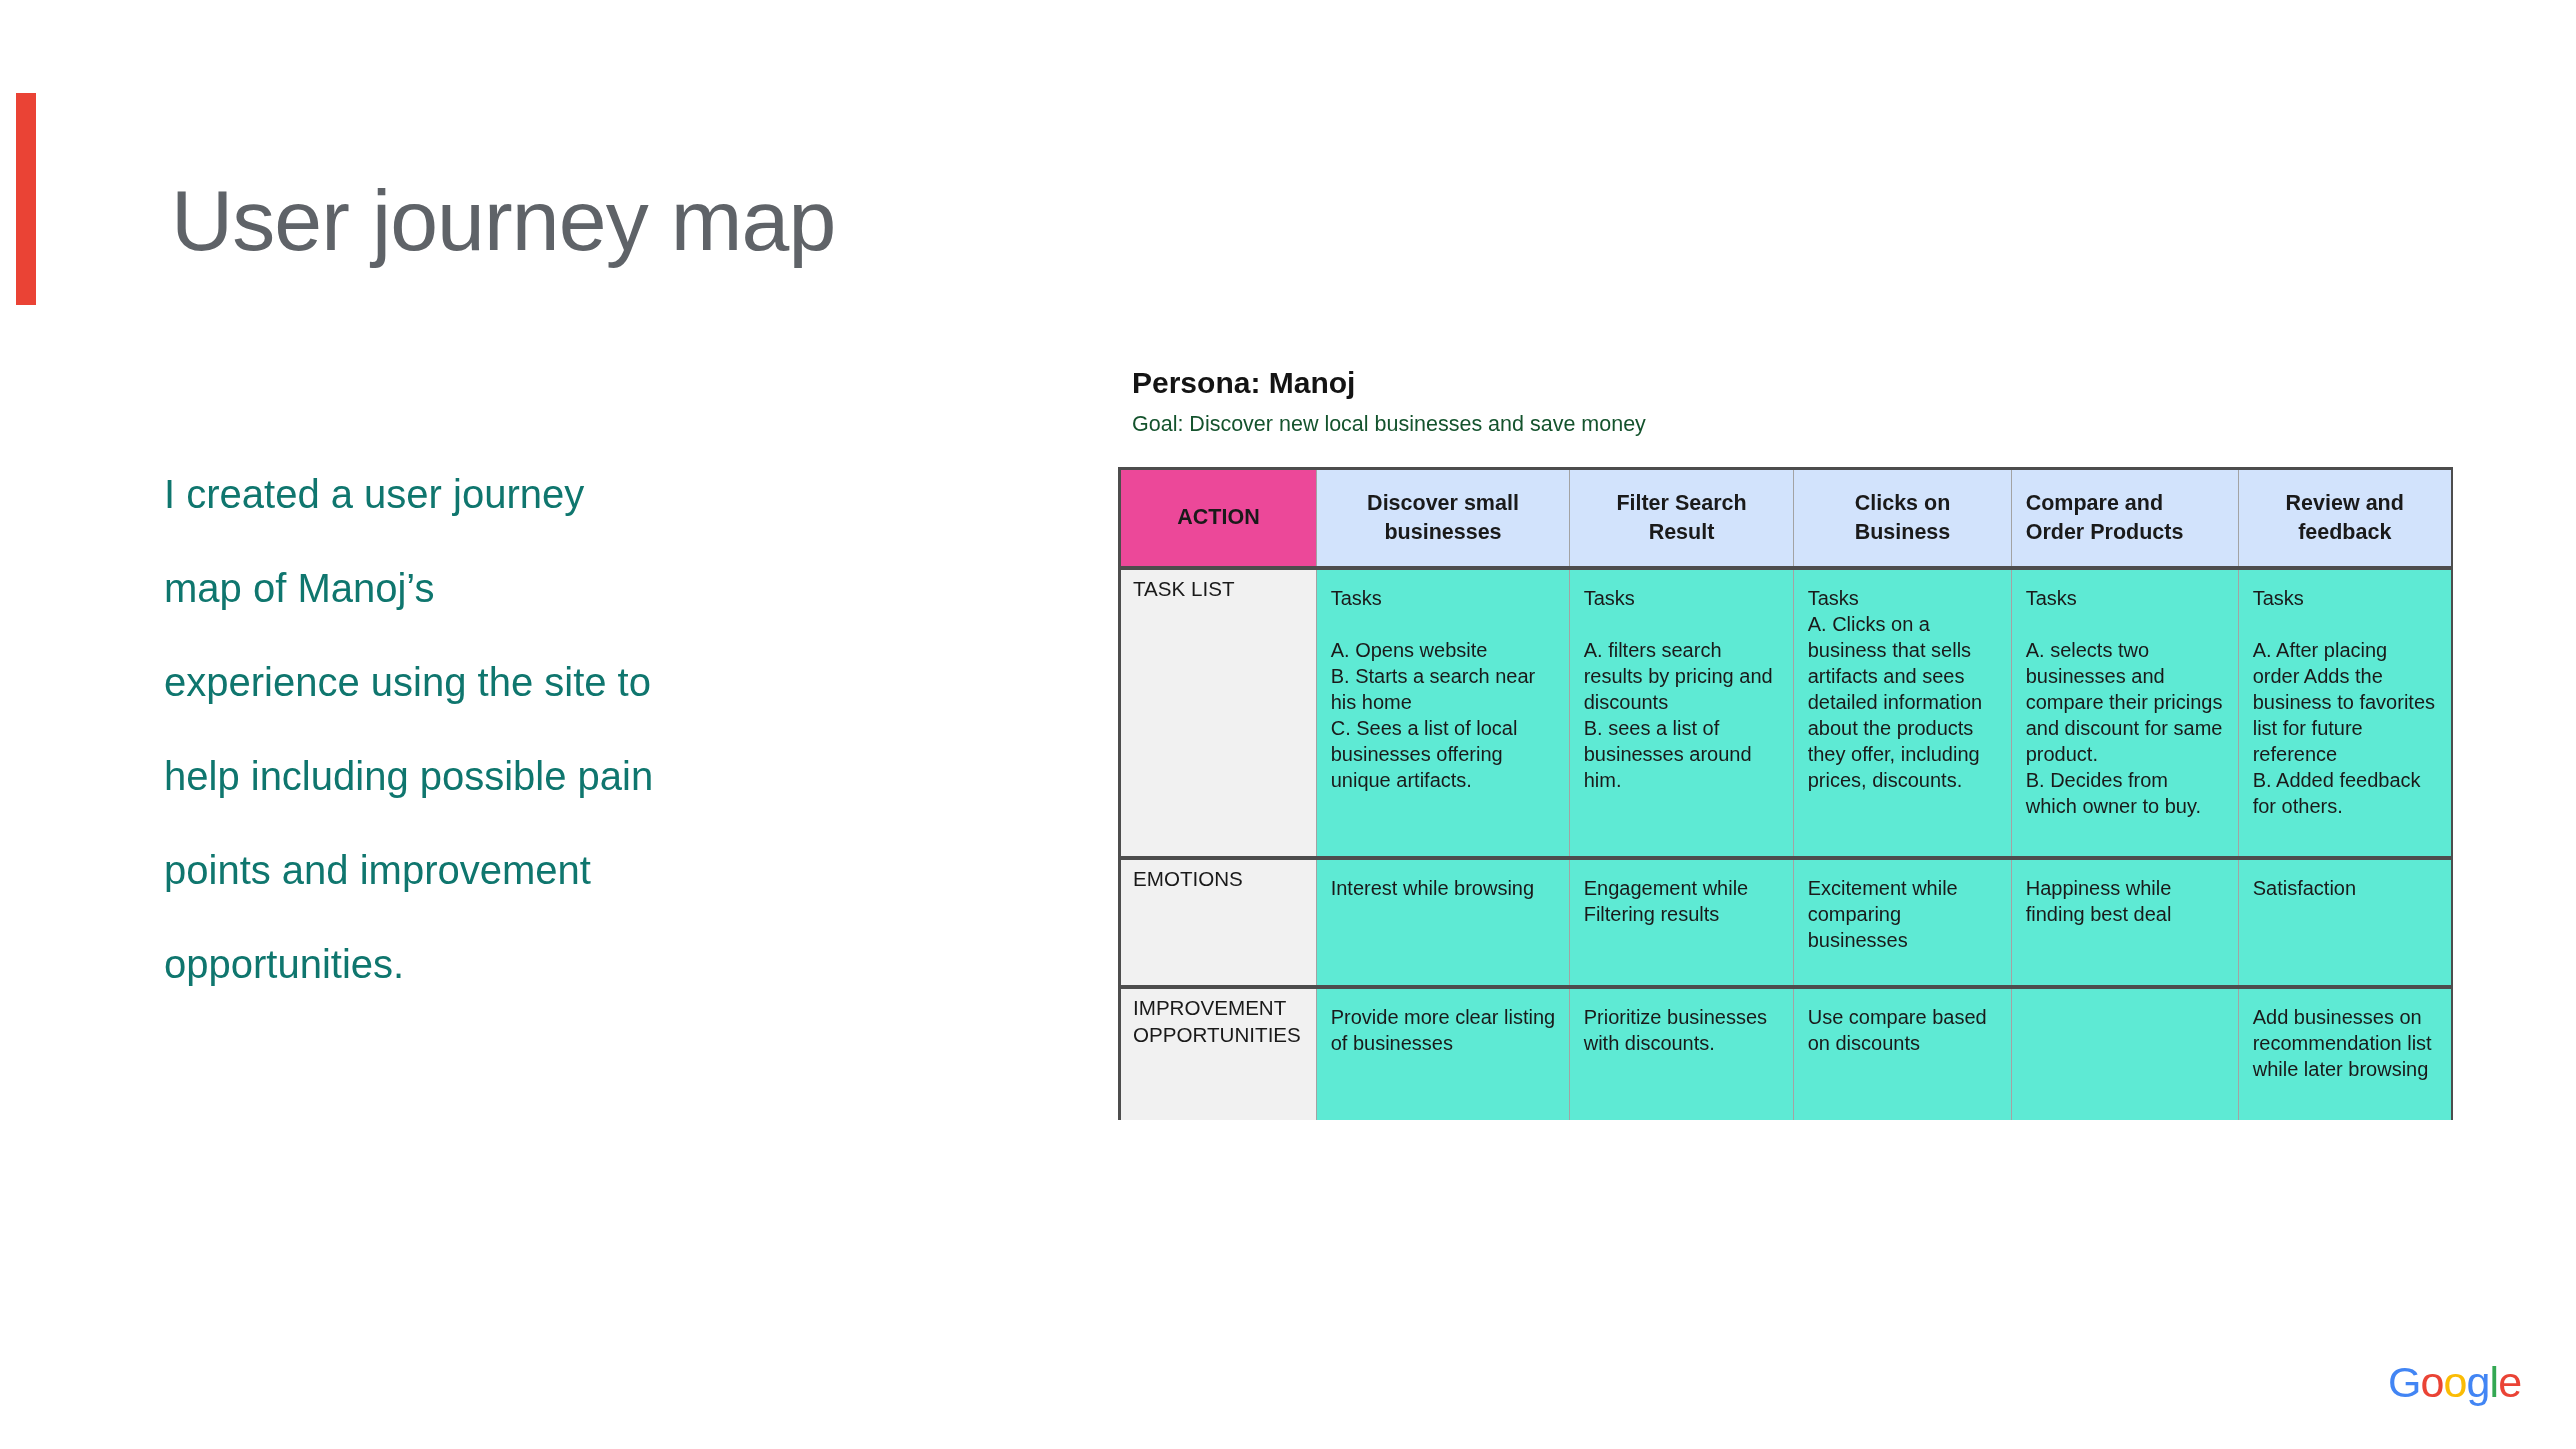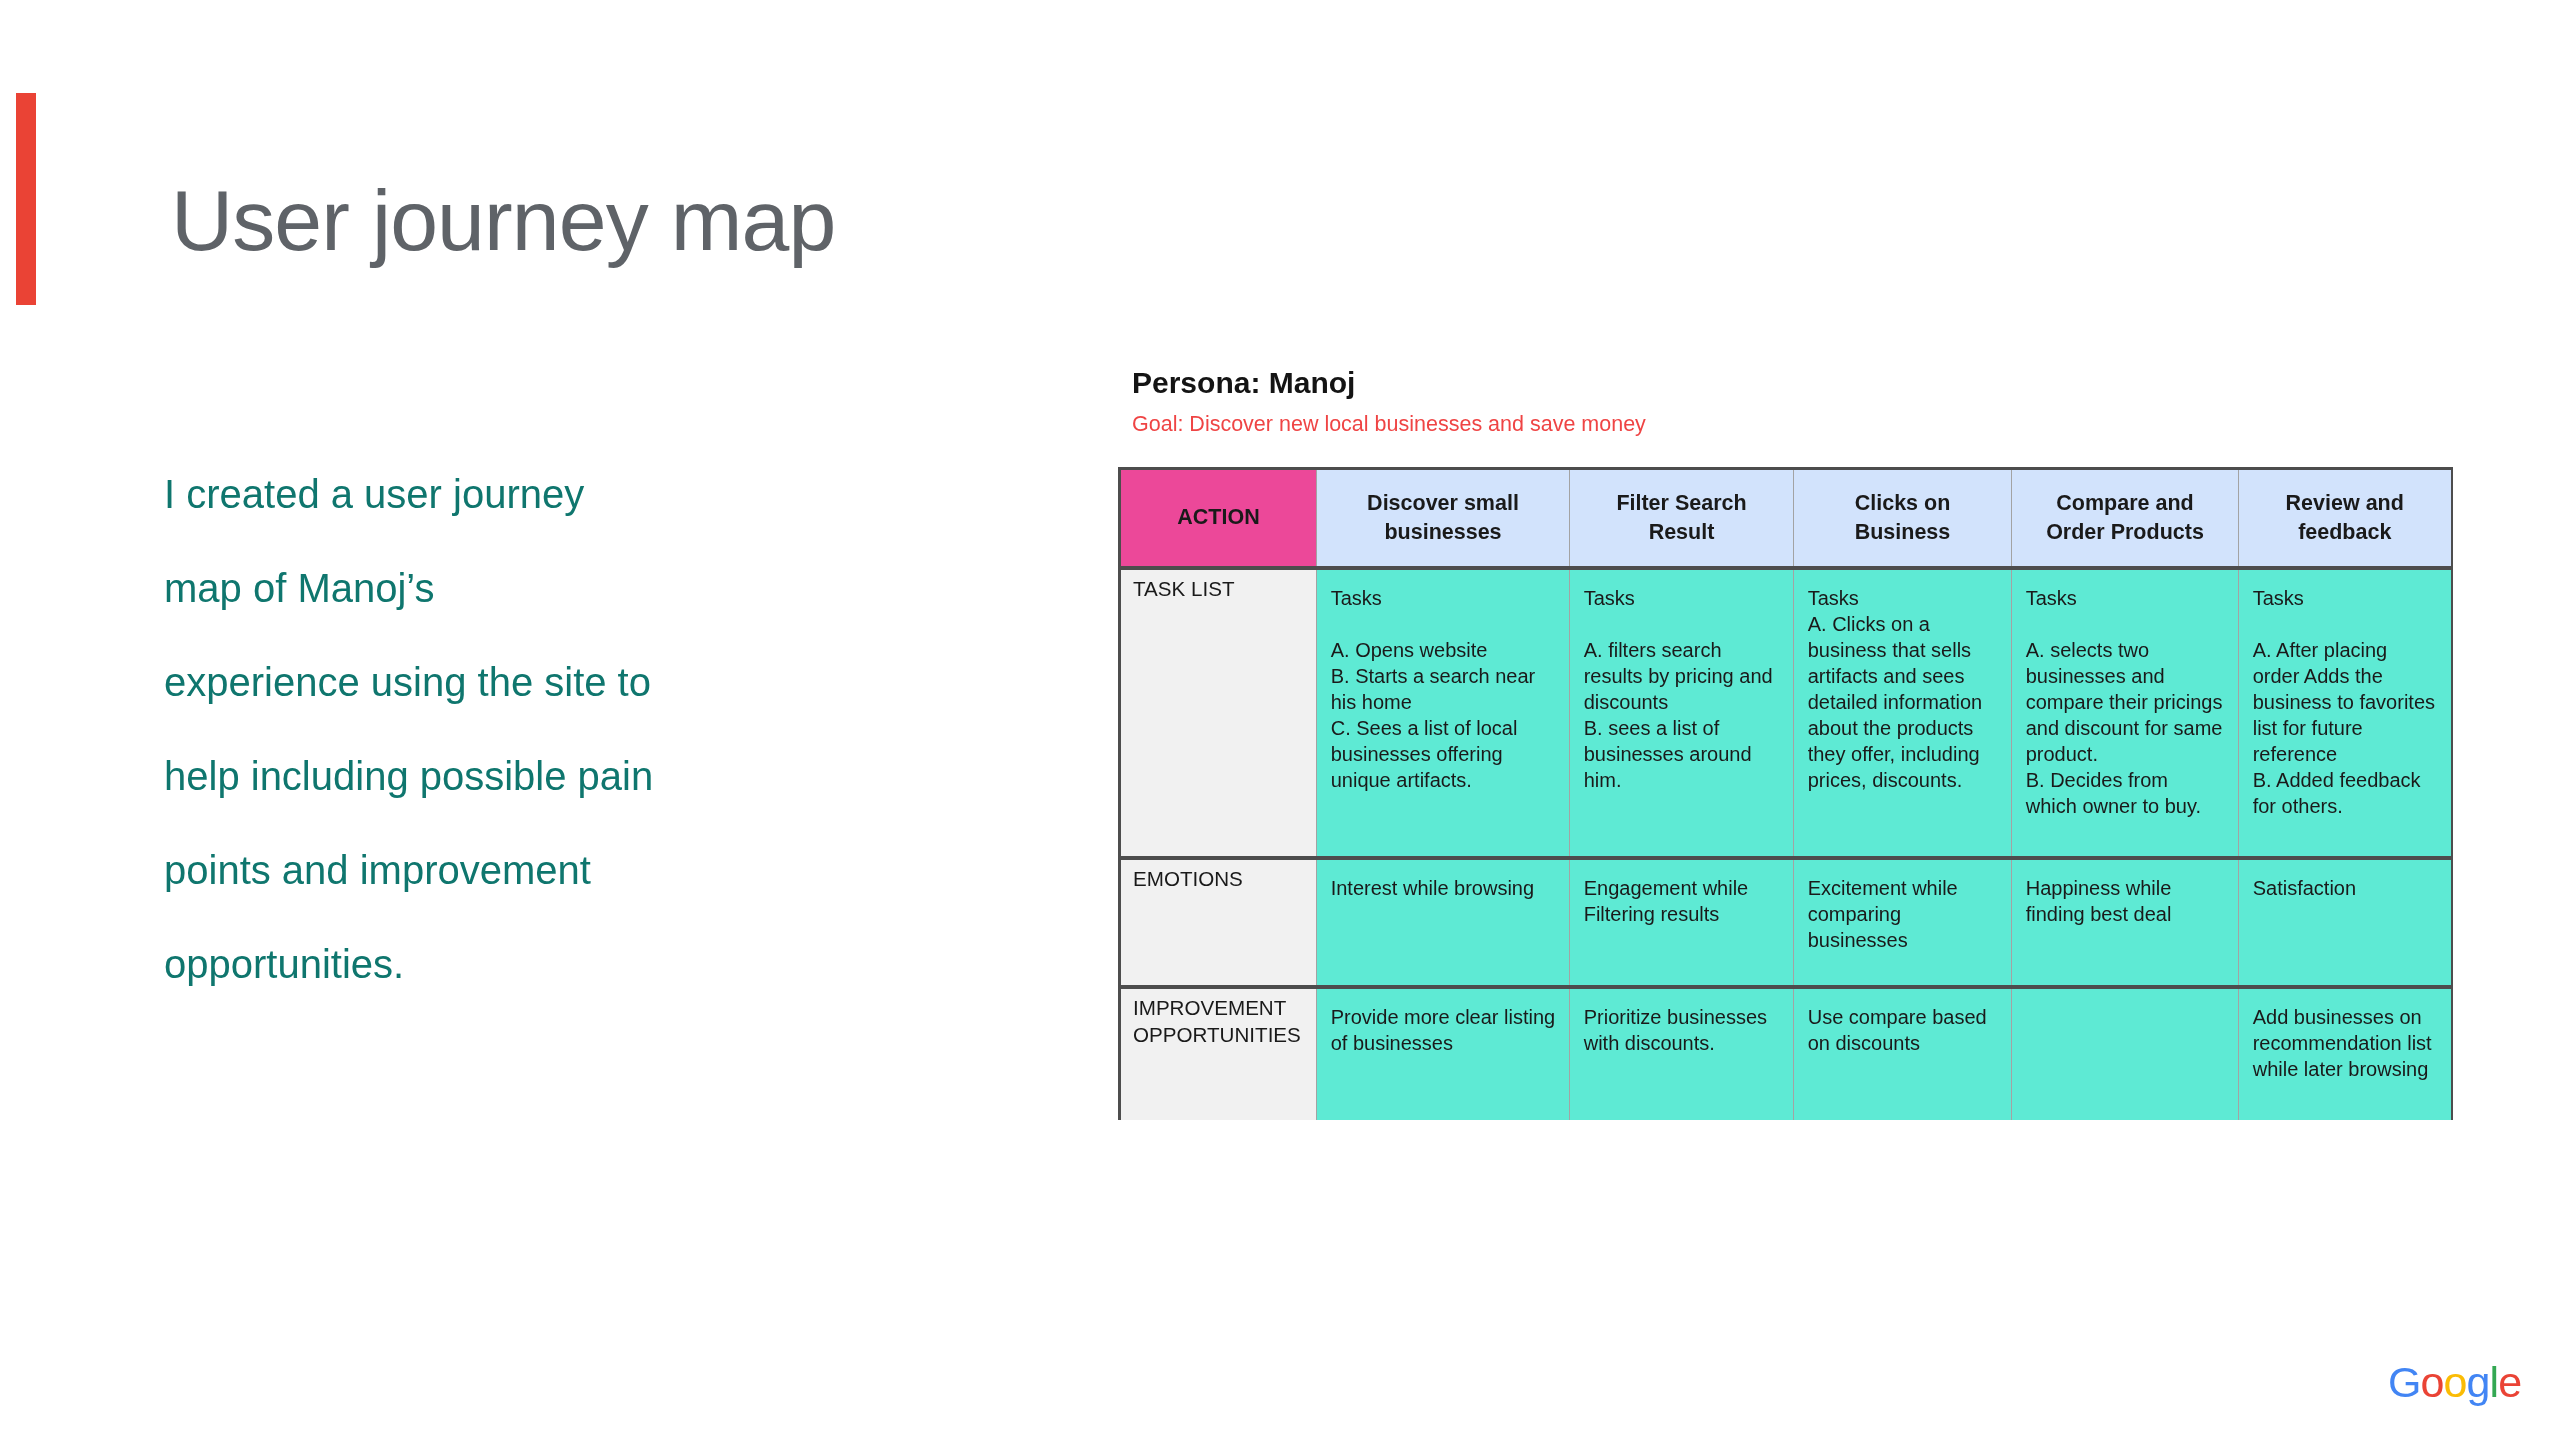--- a/index.html
+++ b/index.html
@@ -14,34 +14,34 @@
   .slide-title { position:absolute; left:155px; top:177px; font-size:86px; line-height:1;
                  font-weight:400; color:#5f6368; letter-spacing:-0.9px; }
 
   
   .body-par { position:absolute; left:148px; top:447px; width:773px;
               font-size:40px; line-height:94px; color:#0f766e; font-weight:400; }
 
   
   .persona { position:absolute; left:1116px; top:366px; }
   .persona-heading { font-size:30px; font-weight:700; color:#141414; letter-spacing:0; }
-  .persona-goal { margin-top:12px; font-size:21.5px; color:#ef4444; }
+  .persona-goal { margin-top:12px; font-size:21.5px; color:#14532d; }
 
   
   table.journey { position:absolute; left:1102px; top:467px; width:1333px;
                   border-collapse:collapse; table-layout:fixed;
                   border-top:3.4px solid #4d4d4d; border-left:3.4px solid #4d4d4d; border-right:2.6px solid #4d4d4d; }
   table.journey td, table.journey th { border:1.7px solid #a3a3a3; vertical-align:top;
                   font-weight:400; color:#1a1a1a; text-align:left; }
 
   
   tr.hdr th { background:#d2e3fc; height:99px; vertical-align:middle; text-align:center;
               font-size:21.5px; font-weight:700; line-height:1.35; padding:6.9px 13.7px; border-bottom:4.3px solid #4d4d4d; }
   tr.hdr th.corner { background:#ec4899; }
-  tr.hdr th.left-align { text-align:center; }
+  tr.hdr th.left-align { text-align:left; }
 
   
   th.rowlabel { background:#f1f1f1; vertical-align:middle; text-align:center;
                 font-size:20.6px; font-weight:700; line-height:1.3; padding:6.9px 12px; }
   .col-label { border-left:3.4px solid #4d4d4d; border-right:4.3px solid #4d4d4d; }
 
   
   td.cell { background:#5eead4; font-size:20px; line-height:1.3; padding:15.5px 13.7px;
             white-space:pre-line; }
   tr.r-task td, tr.r-task th { border-bottom:4.3px solid #4d4d4d; }

